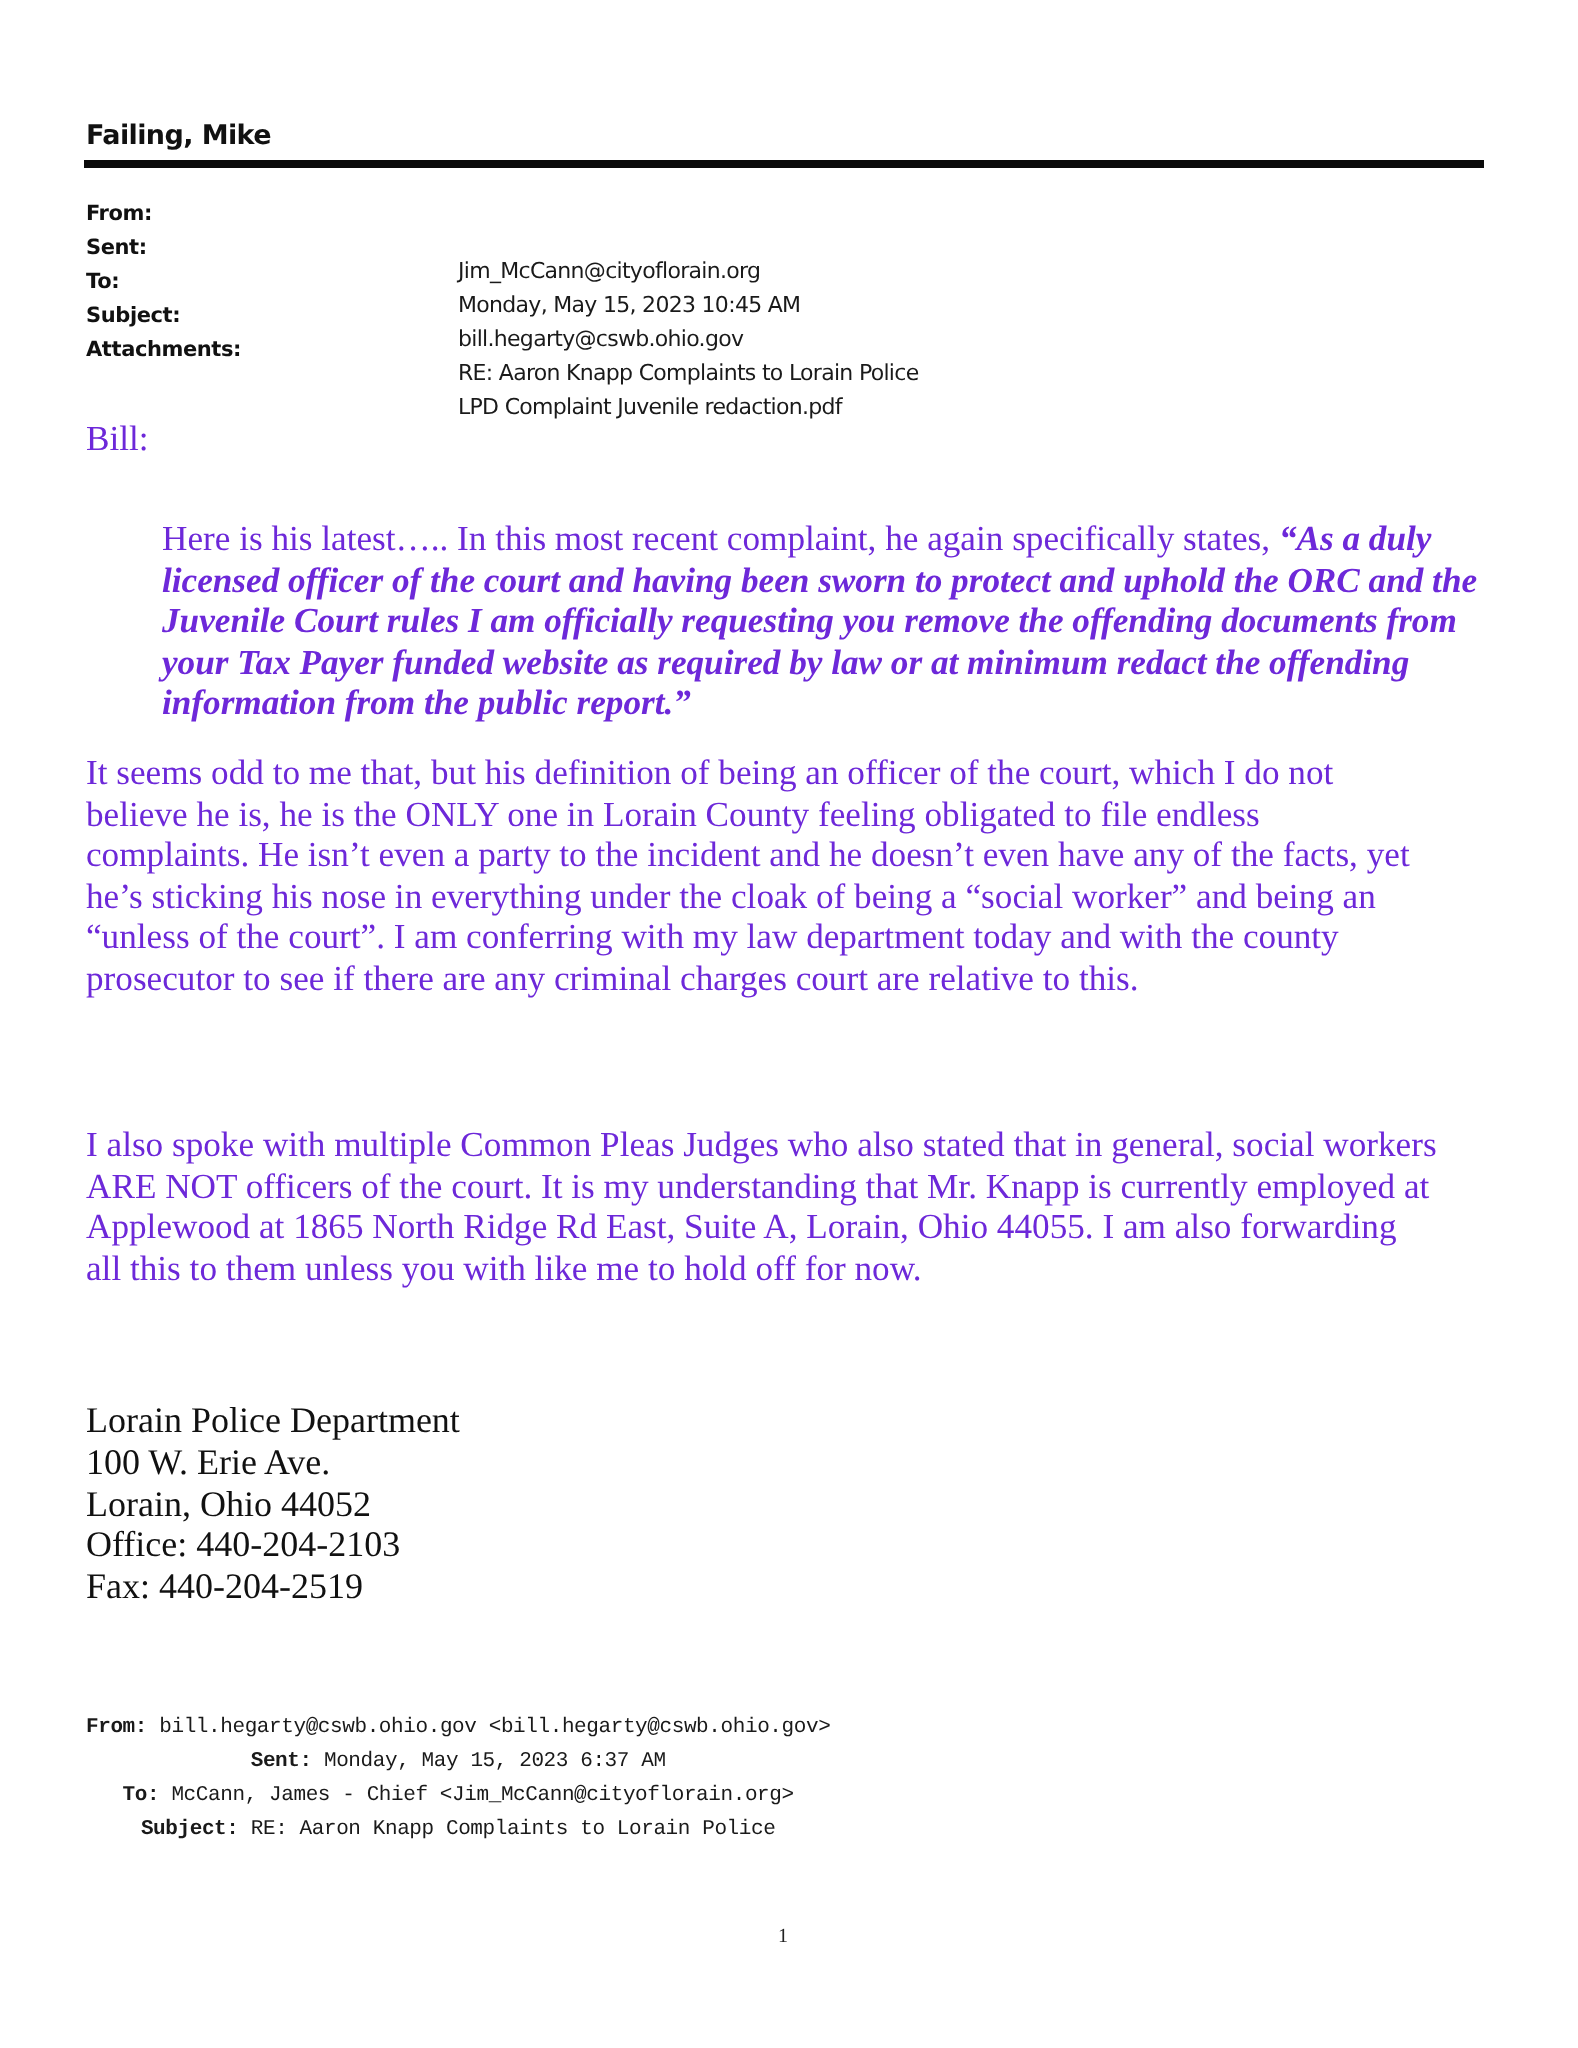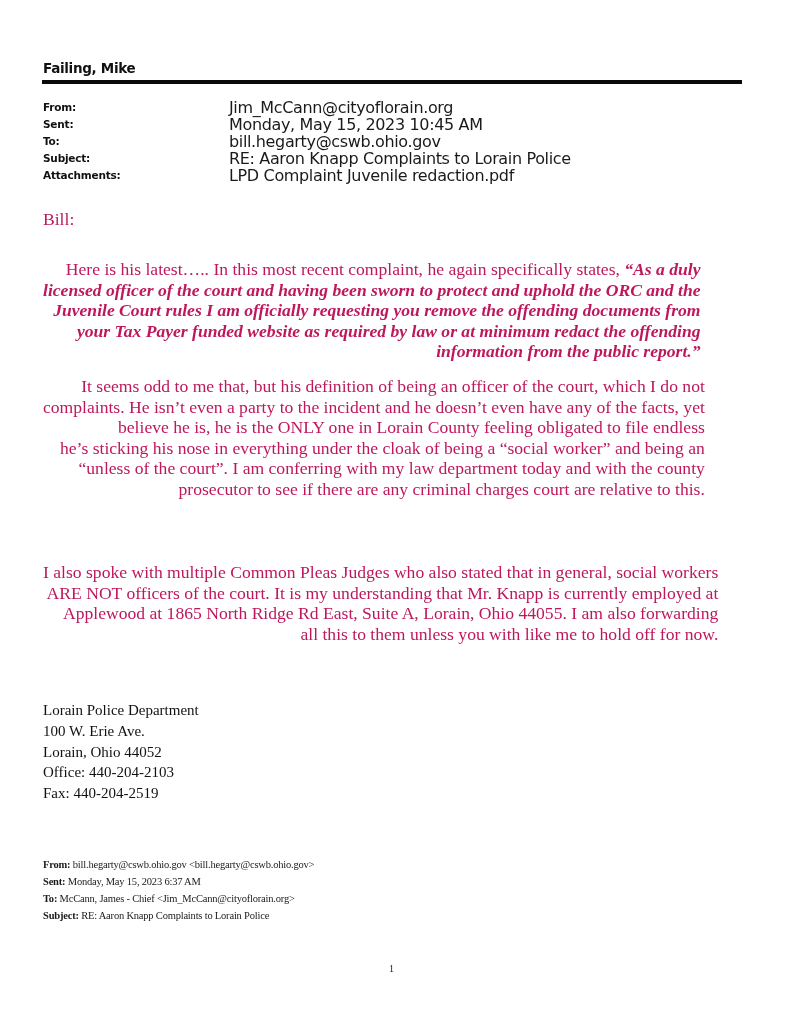--- a/index.html
+++ b/index.html
@@ -52,72 +52,73 @@
     }
     .header-label {
       width: 186px;
       font-family: "DejaVu Sans", sans-serif;
       font-weight: bold;
       font-size: 10.5px;
       letter-spacing: -0.2px;
     }
     .header-value {
       font-family: "DejaVu Sans", sans-serif;
-      font-size: 16px;
+      font-size: 11px;
       letter-spacing: -0.35px;
       color: #1a1a1a;
+      margin-top: 28px;
     }
     .body-text {
       position: absolute;
       left: 43px;
       font-family: "Liberation Serif", serif;
       font-size: 17.6px;
       line-height: 20.5px;
-      color: #be185d;
+      color: #6d28d9;
       white-space: nowrap;
-      text-align: right;
     }
     .body-text .line { display: block; }
     .quote {
       font-weight: bold;
       font-style: italic;
     }
     .greeting { top: 209px; }
-    .para1 { top: 259px; }
+    .para1 { top: 259px; margin-left: 38px; }
     .para2 { top: 376px; }
     .para3 { top: 532px; margin-top: 30px; }
     .para4 { top: 635px; }
     .signature {
       position: absolute;
       left: 43px;
       top: 700px;
       font-family: "Liberation Serif", serif;
       color: #111;
     }
     .sig-name {
       font-weight: bold;
       font-style: italic;
       font-size: 23px;
       line-height: 28px;
     }
     .sig-line {
-      font-size: 15px;
+      font-size: 18px;
       line-height: 20.8px;
       display: block;
     }
     .prev-header {
       position: absolute;
       left: 43px;
       top: 856px;
-      font-family: Liberation Serif, serif;
+      font-family: Liberation Mono, monospace;
       font-size: 10.5px;
       line-height: 17px;
       letter-spacing: -0.2px;
       color: #1a1a1a;
       white-space: nowrap;
+      text-align: center;
     }
     .prev-header .row { display: block; height: 17px; }
     .prev-header .lbl { font-weight: bold; }
     .page-number {
       position: absolute;
       left: 389px;
       top: 963px;
       font-family: "Liberation Serif", serif;
       font-size: 10px;
       color: #222;
@@ -159,22 +160,22 @@
   <div class="body-text para1">
     <span class="line"><span>Here is his latest….. In this most recent complaint, he again specifically states, </span><span class="quote">“As a duly</span></span>
     <span class="line quote">licensed officer of the court and having been sworn to protect and uphold the ORC and the</span>
     <span class="line quote">Juvenile Court rules I am officially requesting you remove the offending documents from</span>
     <span class="line quote">your Tax Payer funded website as required by law or at minimum redact the offending</span>
     <span class="line quote">information from the public report.”</span>
   </div>
 
   <div class="body-text para2">
     <span class="line">It seems odd to me that, but his definition of being an officer of the court, which I do not</span>
+    <span class="line">believe he is, he is the ONLY one in Lorain County feeling obligated to file endless</span>
     <span class="line">complaints.  He isn’t even a party to the incident and he doesn’t even have any of the facts, yet</span>
-    <span class="line">believe he is, he is the ONLY one in Lorain County feeling obligated to file endless</span>
     <span class="line">he’s sticking his nose in everything under the cloak of being a “social worker” and being an</span>
     <span class="line">“unless of the court”.  I am conferring with my law department today and with the county</span>
     <span class="line">prosecutor to see if there are any criminal charges court are relative to this.</span>
   </div>
 
   <div class="body-text para3">
     <span class="line">I also spoke with multiple Common Pleas Judges who also stated that in general, social workers</span>
     <span class="line">ARE NOT officers of the court.  It is my understanding that Mr. Knapp is currently employed at</span>
     <span class="line">Applewood at 1865 North Ridge Rd East, Suite A, Lorain, Ohio 44055.  I am also forwarding</span>
     <span class="line">all this to them unless you with like me to hold off for now.</span>

